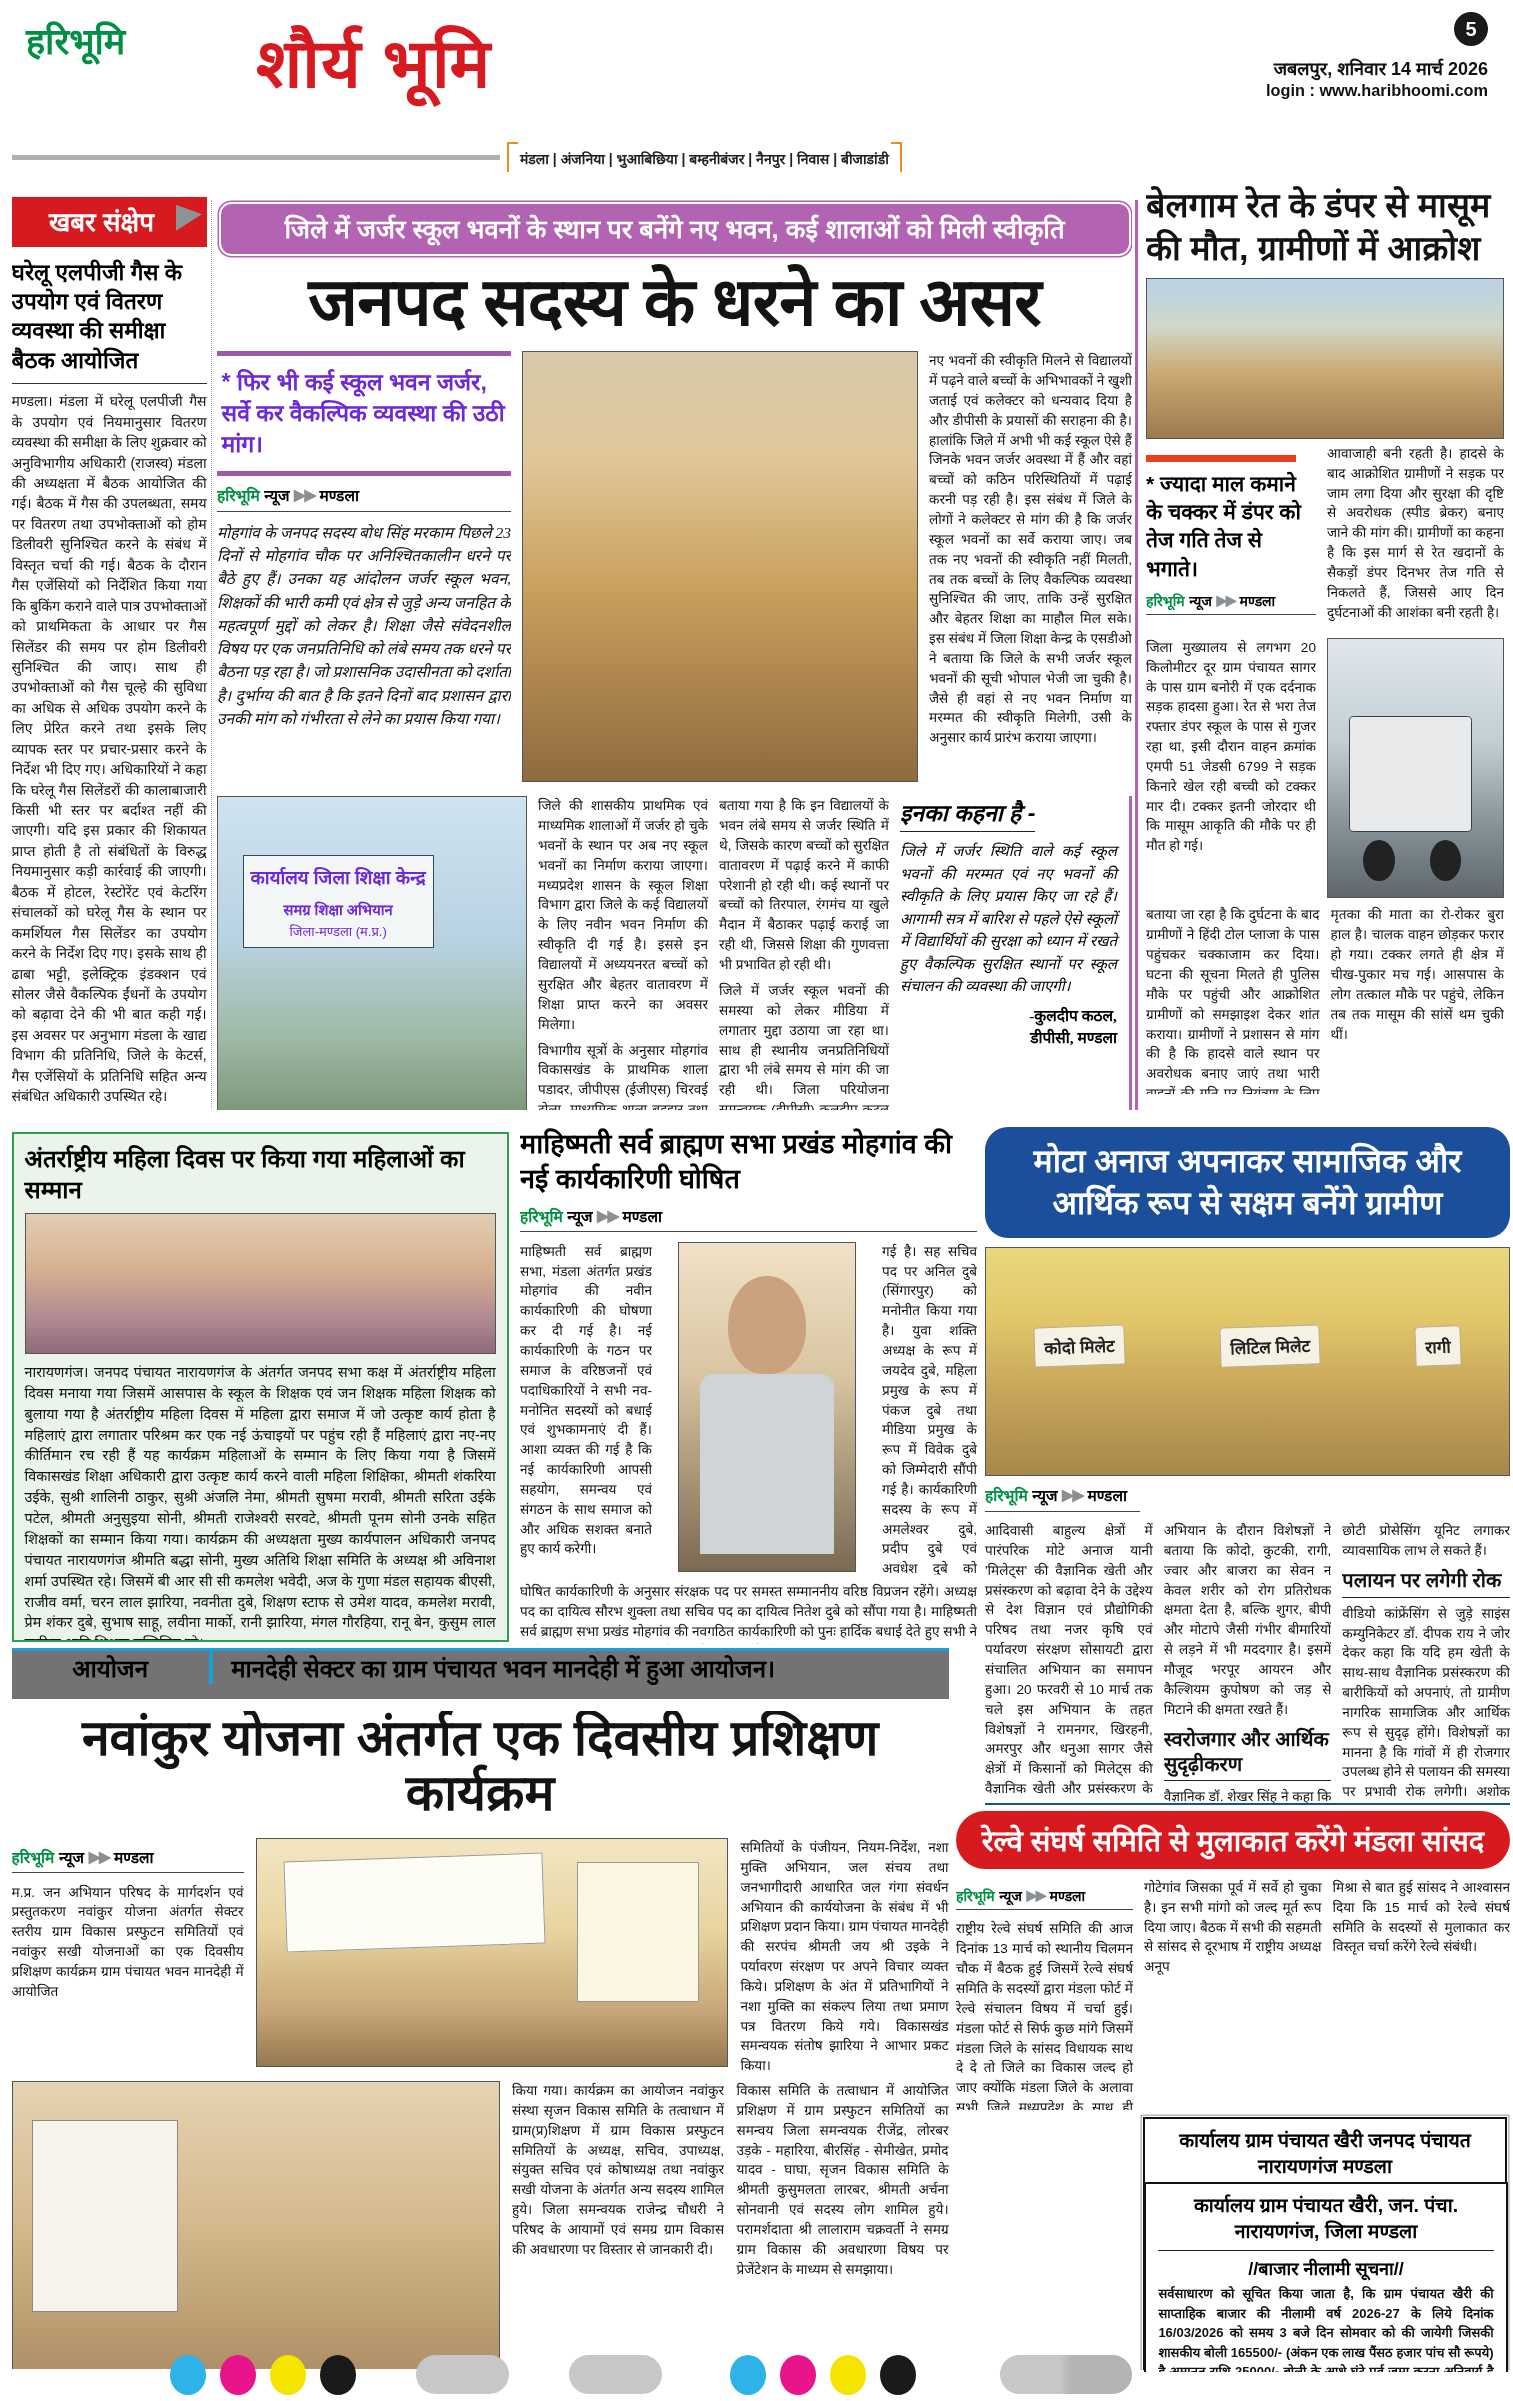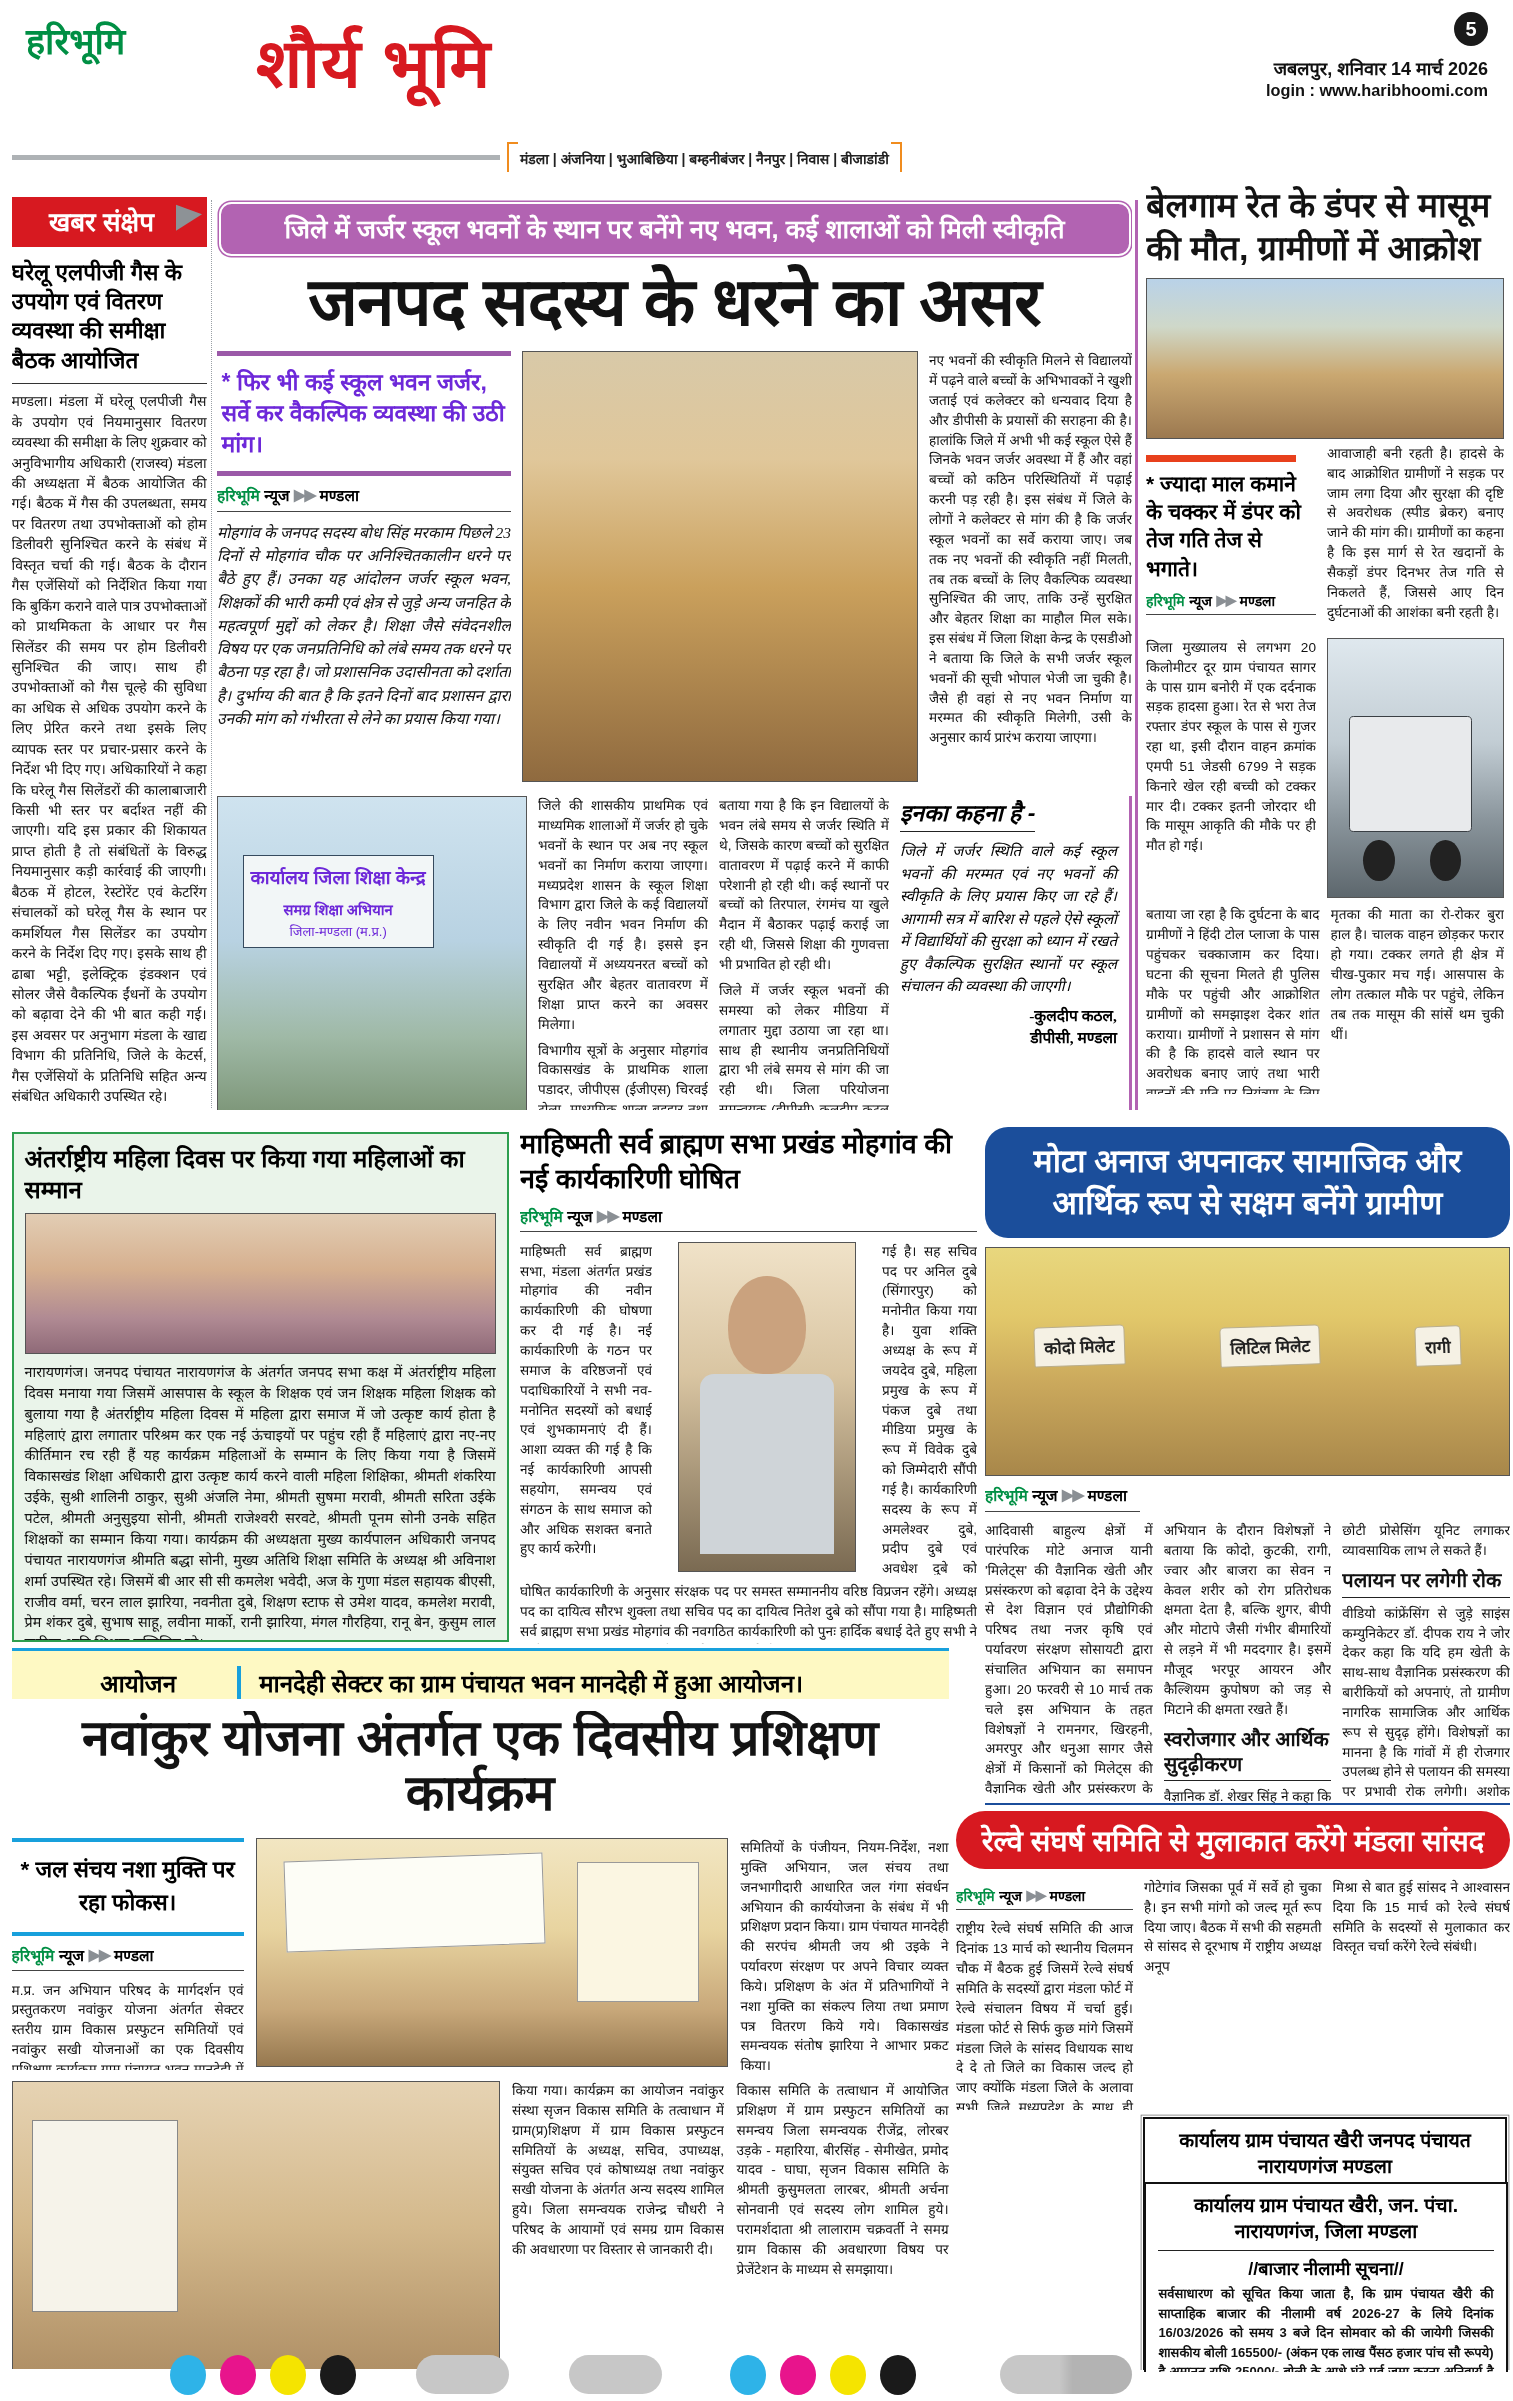--- a/index.html
+++ b/index.html
@@ -60,21 +60,21 @@
   
   #brahman h1 { font-size:27px; font-weight:800; line-height:1.3; margin-bottom:4.6px; }
 
   
   #millet .blue-banner { background:#1b4e9b; border-radius:23px; color:#fff; font-size:32px; font-weight:800; text-align:center; line-height:1.3; padding:14px 15.5px; margin-bottom:9.3px; }
   #millet { border-bottom:2.3px solid #1b4e9b; }
   .sack-row { position:absolute; left:0; top:34%; width:100%; display:flex; justify-content:space-around; }
   .sack { background:#f5f1e4; border:0.8px solid #b9ae8d; border-radius:4.6px 4.6px 1.5px 1.5px; padding:7.7px 9.3px; font-size:17px; font-weight:800; color:#222; transform:rotate(-2deg); }
 
   
-  #band { display:flex; align-items:flex-end; background:#fef9c3; border-top:3.9px solid #18a0dc;padding-left:28px; }
+  #band { display:flex; align-items:flex-start; background:#737373; border-top:3.9px solid #18a0dc; }
   #band .label { width:201px; display:flex; align-items:center; justify-content:center; font-size:24px; font-weight:800; border-right:4.6px solid #18a0dc; }
   #band .txt { flex:1; display:flex; align-items:center; padding-left:18.6px; font-size:24px; font-weight:800; }
 
   
   #navankur h1 { font-size:50px; font-weight:800; text-align:center; line-height:1.1; margin-bottom:17px; color:#131313; }
   .blue-hl { border-top:4.6px solid #18a0dc; border-bottom:4.6px solid #18a0dc; background:#fff; padding:12.4px 6.2px; font-size:22.5px; font-weight:800; line-height:1.45; text-align:center; }
 
   
   #railway .red-banner { background:#d71920; border-radius:31px; color:#fff; font-size:29px; font-weight:800; text-align:center; padding:9.3px 7.7px; margin-bottom:9.3px; }
   .notice { border:2.3px solid #111; box-shadow:0 0 0 1.5px #fff, 0 0 0 2.3px #777; padding:9.3px 12.4px; background:#fff; }
@@ -258,21 +258,20 @@
 
   <div class="article" id="band" style="left:11.6px; top:1648px; width:937px; height:51px;">
     <div class="label">आयोजन</div>
     <div class="txt">मानदेही सेक्टर का ग्राम पंचायत भवन मानदेही में हुआ आयोजन।</div>
   </div>
 
   <div class="article" id="navankur" style="left:11.6px; top:1711px; width:937px; height:658px;">
     <h1>नवांकुर योजना अंतर्गत एक दिवसीय प्रशिक्षण कार्यक्रम</h1>
     <div style="display:flex; gap:12.4px; height:232px; overflow:hidden;">
       <div style="width:232px; flex:none;">
-        <div class="blue-hl">* जल संचय नशा मुक्ति पर रहा फोकस।</div>
         <div class="byline">
           <span class="brand">हरिभूमि</span>
           <span>न्यूज</span>
           <span class="arrows">▶▶</span>
           <span>मण्डला</span>
         </div>
         <div class="body-txt">म.प्र. जन अभियान परिषद के मार्गदर्शन एवं प्रस्तुतकरण नवांकुर योजना अंतर्गत सेक्टर स्तरीय ग्राम विकास प्रस्फुटन समितियों एवं नवांकुर सखी योजनाओं का एक दिवसीय प्रशिक्षण कार्यक्रम ग्राम पंचायत भवन मानदेही में आयोजित</div>
       </div>
       <div class="photo ph-training" style="width:472px; flex:none; height:229px;">
         <div style="position:absolute; left:6%; top:8%; width:55%; height:40%; background:#fdfdf6; border:0.8px solid #999; transform:rotate(-2deg);"></div>

